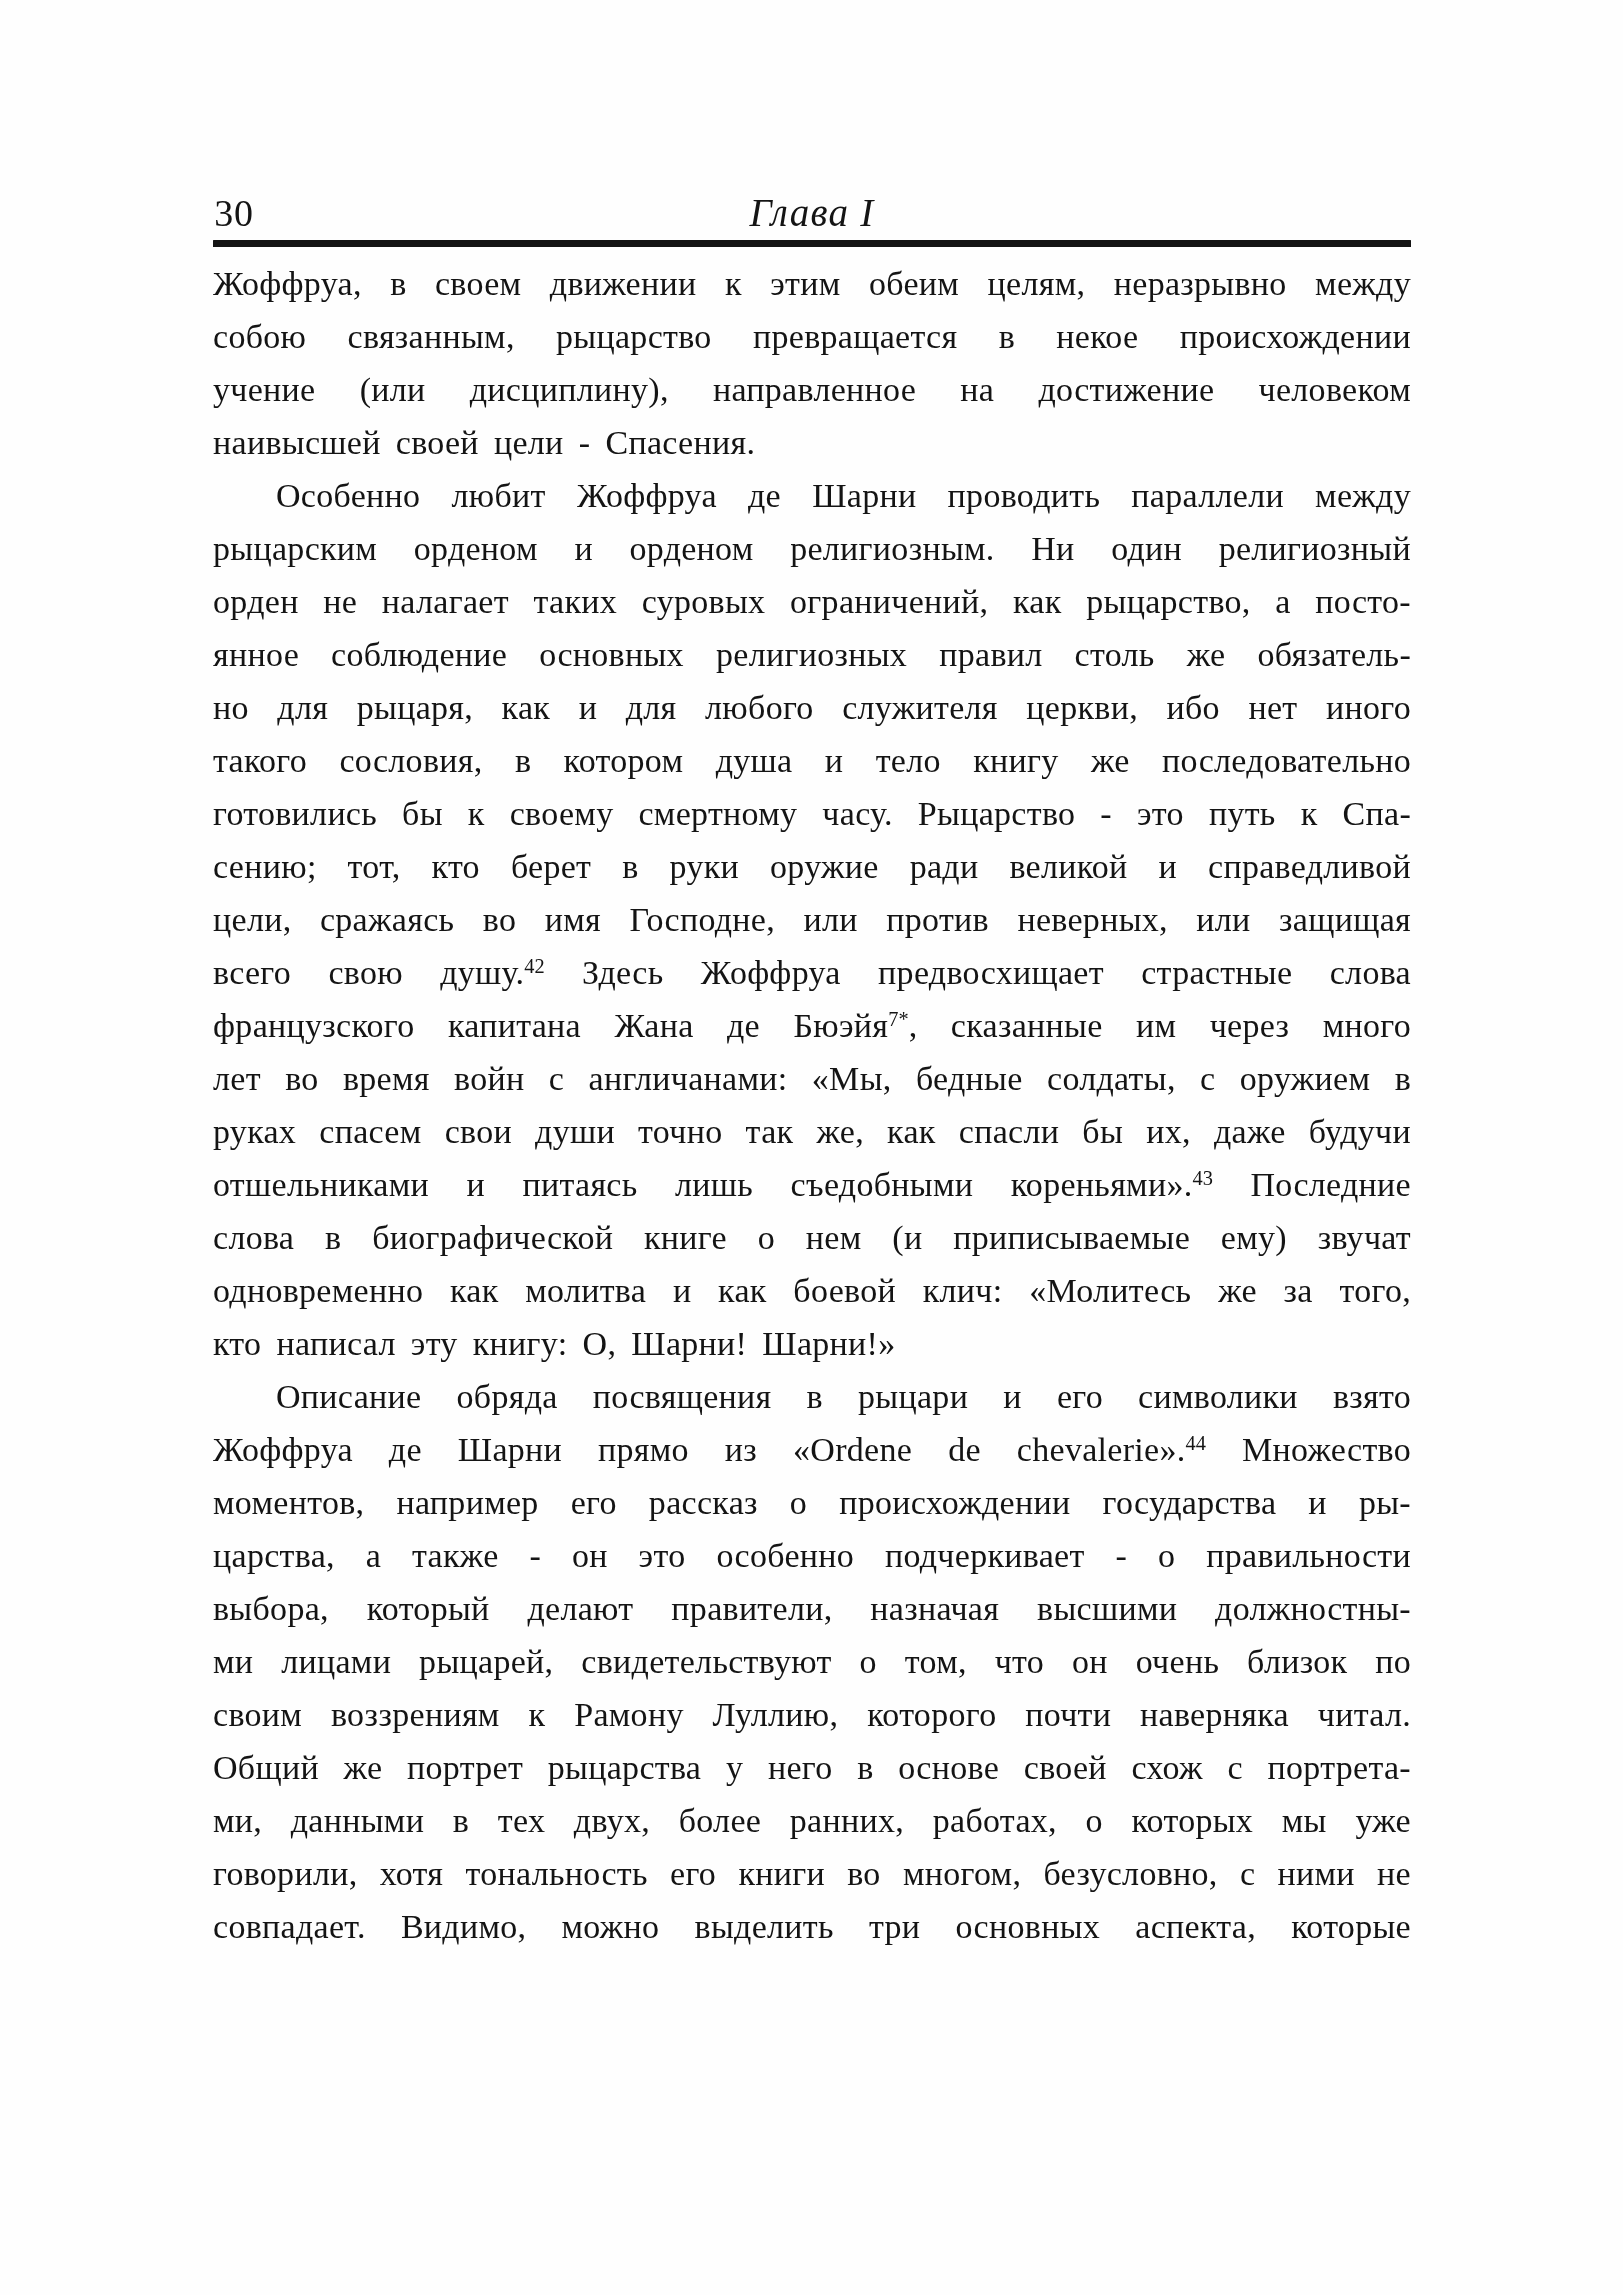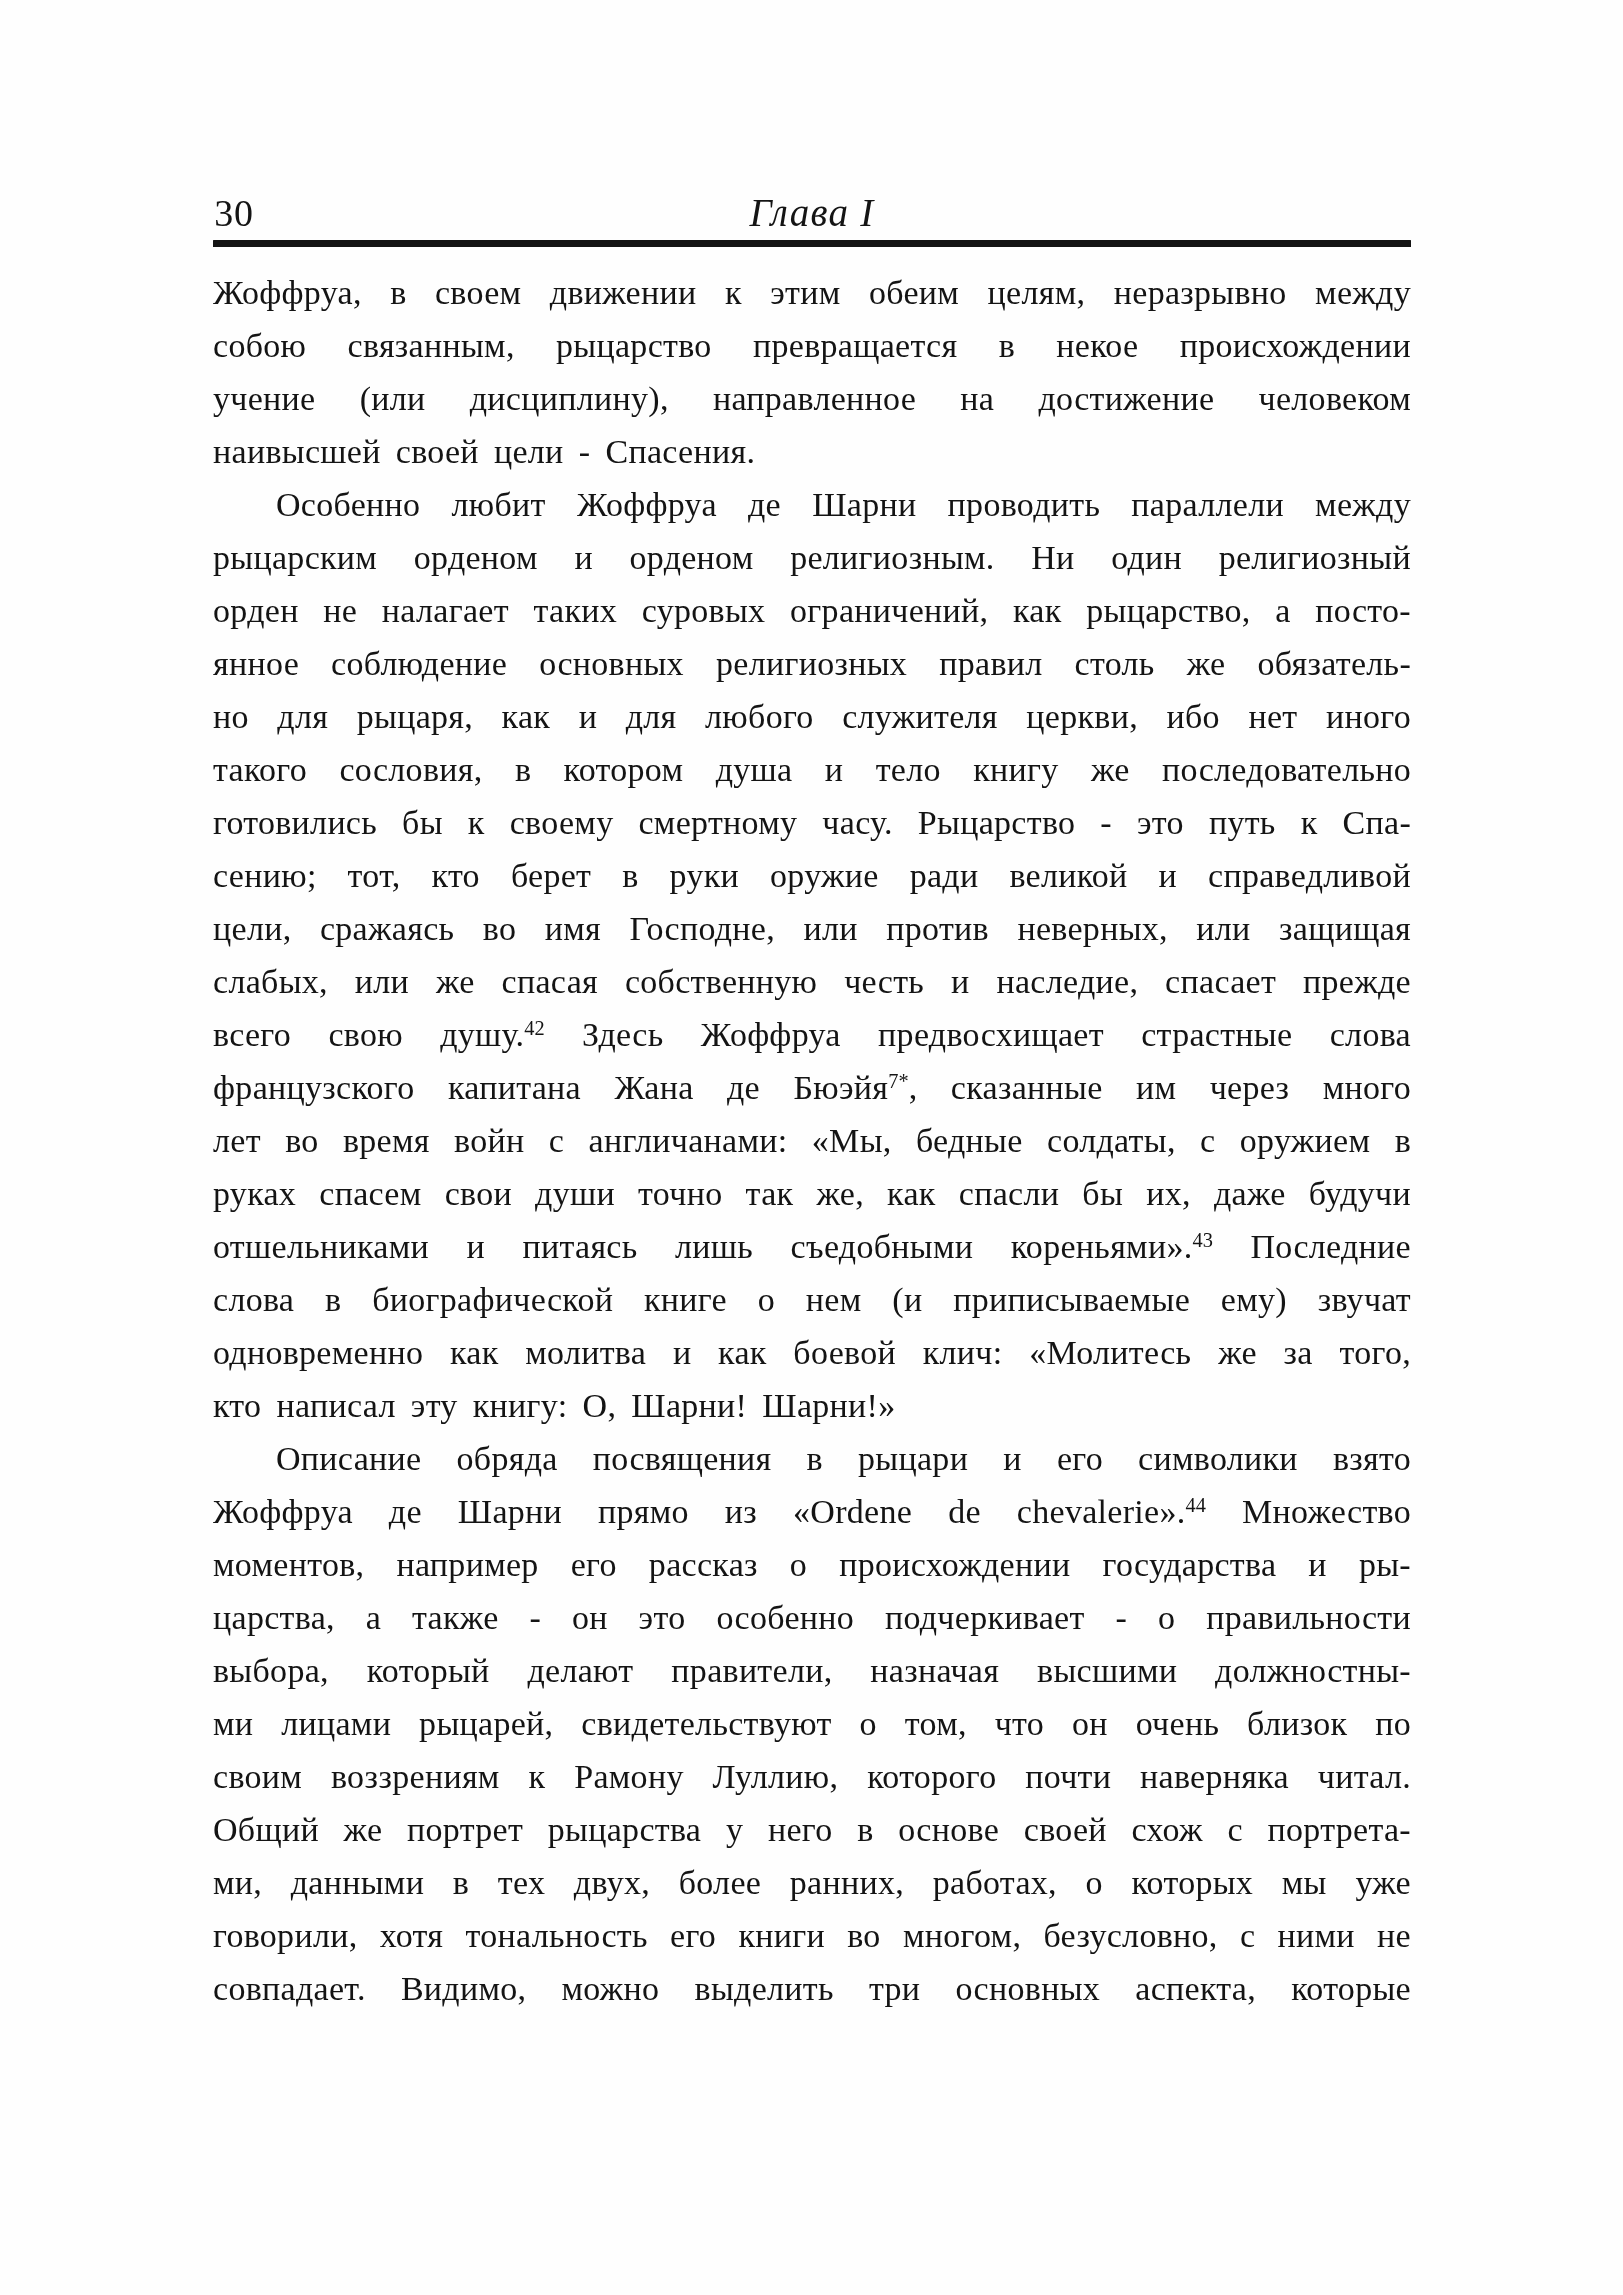--- a/index.html
+++ b/index.html
@@ -48,21 +48,21 @@
     left: 213px;
     top: 240px;
     width: 1198px;
     height: 6.9px;
     background: var(--ink, #141414);
     border-radius: 0.6px;
   }
   .text-block {
     position: absolute;
     left: 213px;
-    top: 266px;
+    top: 257px;
     width: 1198px;
   }
   .line {
     height: 53px;
     line-height: 53px;
     font-size: 34px;
     text-align: justify;
     text-align-last: justify;
     white-space: nowrap;
     letter-spacing: 0.3px;
@@ -100,21 +100,20 @@
       <div class="line para-end">наивысшей своей цели - Спасения.</div>
       <div class="line indent">Особенно любит Жоффруа де Шарни проводить параллели между</div>
       <div class="line">рыцарским орденом и орденом религиозным. Ни один религиозный</div>
       <div class="line">орден не налагает таких суровых ограничений, как рыцарство, а посто-</div>
       <div class="line">янное соблюдение основных религиозных правил столь же обязатель-</div>
       <div class="line">но для рыцаря, как и для любого служителя церкви, ибо нет иного</div>
       <div class="line">такого сословия, в котором душа и тело книгу же последовательно</div>
       <div class="line">готовились бы к своему смертному часу. Рыцарство - это путь к Спа-</div>
       <div class="line">сению; тот, кто берет в руки оружие ради великой и справедливой</div>
       <div class="line">цели, сражаясь во имя Господне, или против неверных, или защищая</div>
-      <div class="line">слабых, или же спасая собственную честь и наследие, спасает прежде</div>
       <div class="line">всего свою душу.<sup>42</sup> Здесь Жоффруа предвосхищает страстные слова</div>
       <div class="line">французского капитана Жана де Бюэйя<sup>7*</sup>, сказанные им через много</div>
       <div class="line">лет во время войн с англичанами: «Мы, бедные солдаты, с оружием в</div>
       <div class="line">руках спасем свои души точно так же, как спасли бы их, даже будучи</div>
       <div class="line">отшельниками и питаясь лишь съедобными кореньями».<sup>43</sup> Последние</div>
       <div class="line">слова в биографической книге о нем (и приписываемые ему) звучат</div>
       <div class="line">одновременно как молитва и как боевой клич: «Молитесь же за того,</div>
       <div class="line para-end">кто написал эту книгу: О, Шарни! Шарни!»</div>
       <div class="line indent">Описание обряда посвящения в рыцари и его символики взято</div>
       <div class="line">Жоффруа де Шарни прямо из «Ordene de chevalerie».<sup>44</sup> Множество</div>

